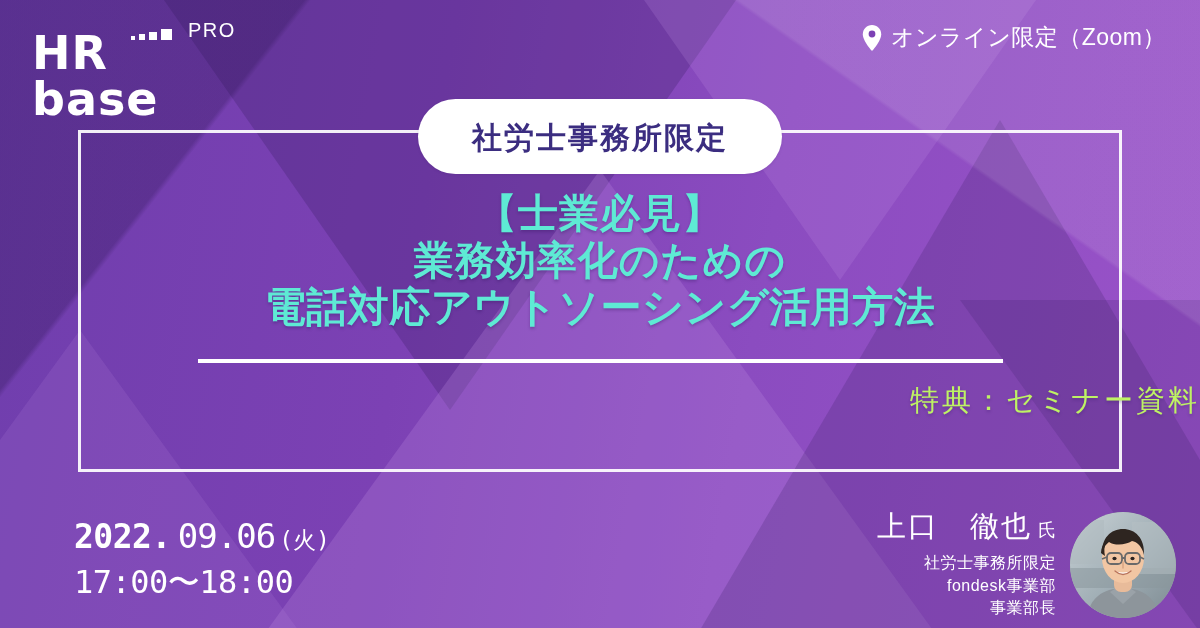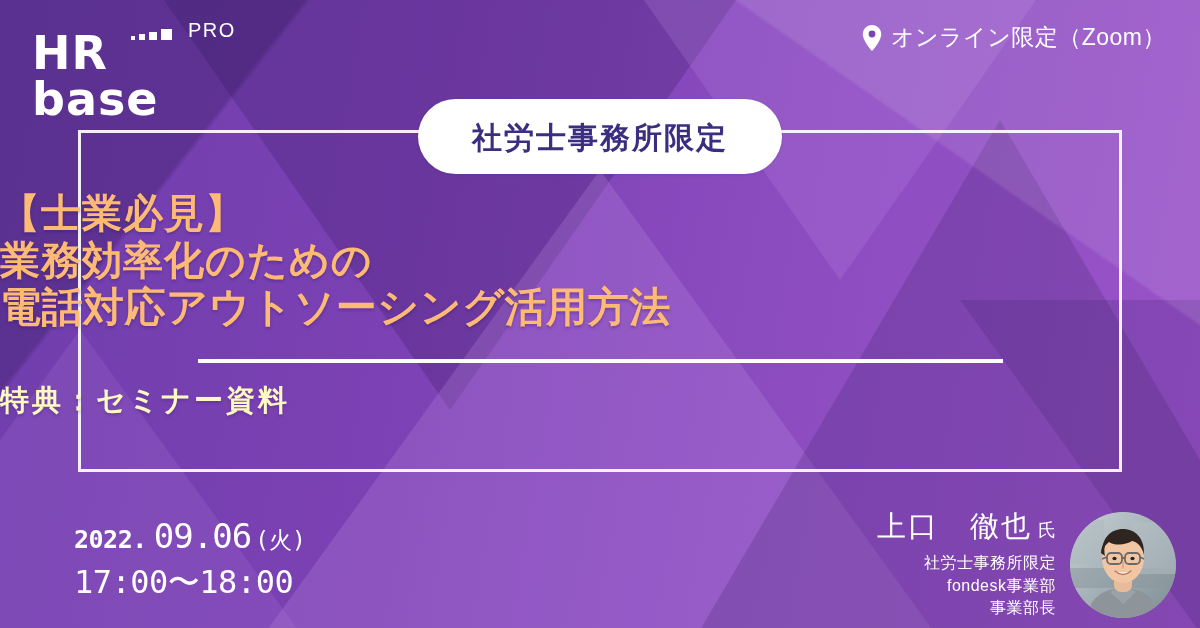--- a/index.html
+++ b/index.html
@@ -154,21 +154,22 @@
     letter-spacing: 2px;
     white-space: nowrap;
     box-shadow: 0 1px 3px rgba(40,15,80,0.10);
   }
 
   
   .title-block {
     position: absolute;
     left: 0; right: 0;
     top: 190px;
-    color: #fdba74;
+    text-align: center;
+    color: #5eead4;
     text-shadow: 0 2px 3px rgba(48,20,90,0.30);
   }
   .title-line {
     font-size: 40px;
     font-weight: 700;
     line-height: 1.17;
     letter-spacing: 1px;
     white-space: nowrap;
   }
   .title-line.wide {
@@ -180,41 +181,41 @@
     position: absolute;
     left: 198px; top: 359px;
     width: 805px; height: 4px;
     background: #ffffff;
   }
 
   .subtitle {
     position: absolute;
     left: 0; right: 0;
     top: 381px;
-    text-align: left;
-    color: #fef9c3;
+    text-align: right;
+    color: #bef264;
     font-size: 29px;
-    font-weight: 700;
+    font-weight: 400;
     letter-spacing: 3px;
     text-shadow: 0 2px 3px rgba(48,20,90,0.25);
   }
 
   
   .date-block {
     position: absolute;
     left: 74px; bottom: 30px;
     color: #ffffff;
     font-family: "DejaVu Sans Mono", "Liberation Mono", monospace;
   }
   .date-row {
     display: flex;
     align-items: baseline;
     line-height: 1;
   }
-  .date-year { font-size: 25px; font-weight: 700; letter-spacing: -0.5px; }
+  .date-year { font-size: 33px; font-weight: 700; letter-spacing: -0.5px; }
   .date-md   { font-size: 34px; font-weight: 400; letter-spacing: -1px; padding-left: 7px; }
   .date-dow  { font-size: 23px; font-weight: 400; padding-left: 4px; }
   .date-time {
     font-size: 32px;
     font-weight: 400;
     letter-spacing: -0.5px;
     margin-top: 13px;
     line-height: 1;
   }
 

